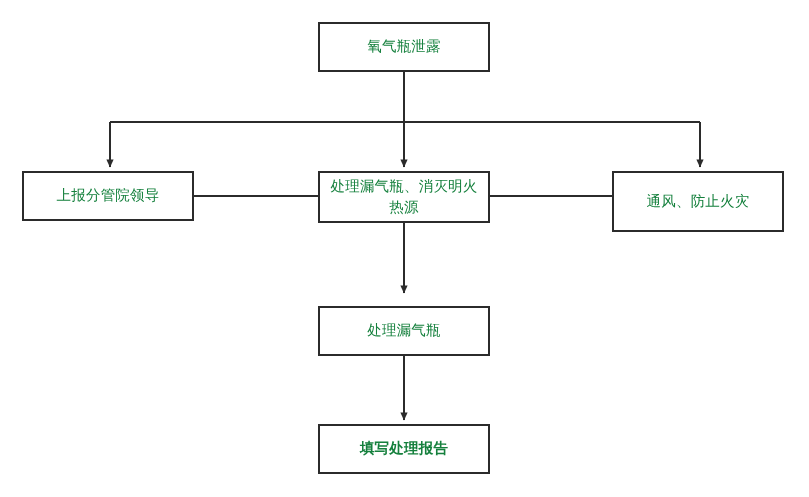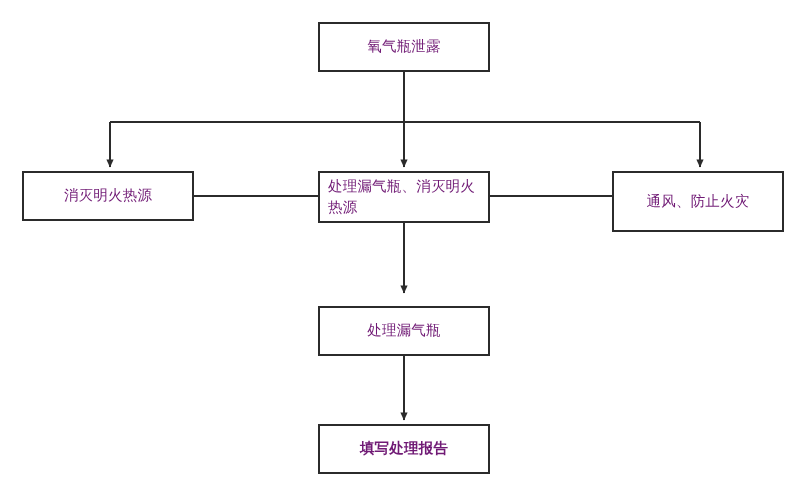--- a/index.html
+++ b/index.html
@@ -28,21 +28,22 @@
     pointer-events: none;
   }
   .node {
     position: absolute;
     box-sizing: border-box;
     border: 2px solid #2b2b2b;
     background: #ffffff;
     display: flex;
     align-items: center;
     justify-content: center;
-    color: #701a75;
+    text-align: center;
+    color: #15803d;
     font-size: 14.5px;
     line-height: 1.45;
     letter-spacing: 0.2px;
     padding: 2px 8px;
   }
   .node-label {
     display: block;
     white-space: pre-line;
   }
   
@@ -97,21 +98,21 @@
     <g>
       <path d="M404,347 L404,420" stroke="#2b2b2b" stroke-width="2" fill="none" marker-end="url(#arrowhead)"></path>
     </g>
   </svg>
 
   <div class="node" id="node-leak">
     <span class="node-label">氧气瓶泄露</span>
   </div>
 
   <div class="node" id="node-report-leader">
-    <span class="node-label">消灭明火热源</span>
+    <span class="node-label">上报分管院领导</span>
   </div>
 
   <div class="node" id="node-evacuate">
     <span class="node-label">处理漏气瓶、消灭明火热源</span>
   </div>
 
   <div class="node" id="node-ventilate">
     <span class="node-label">通风、防止火灾</span>
   </div>
 

